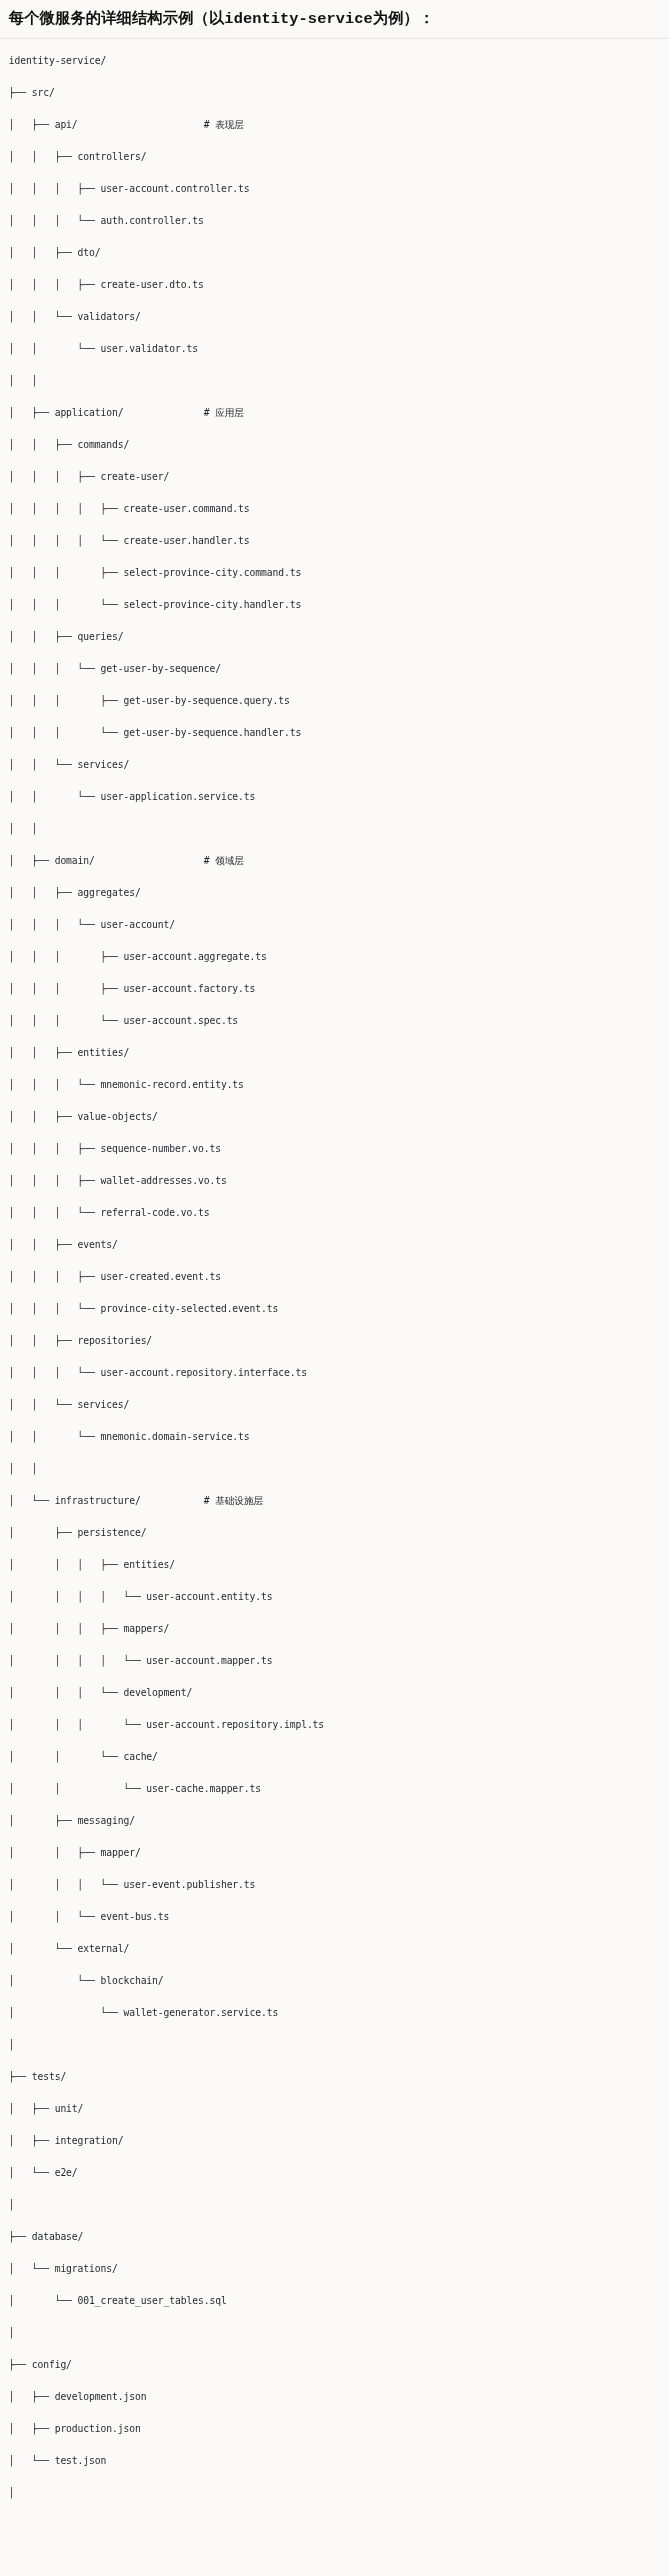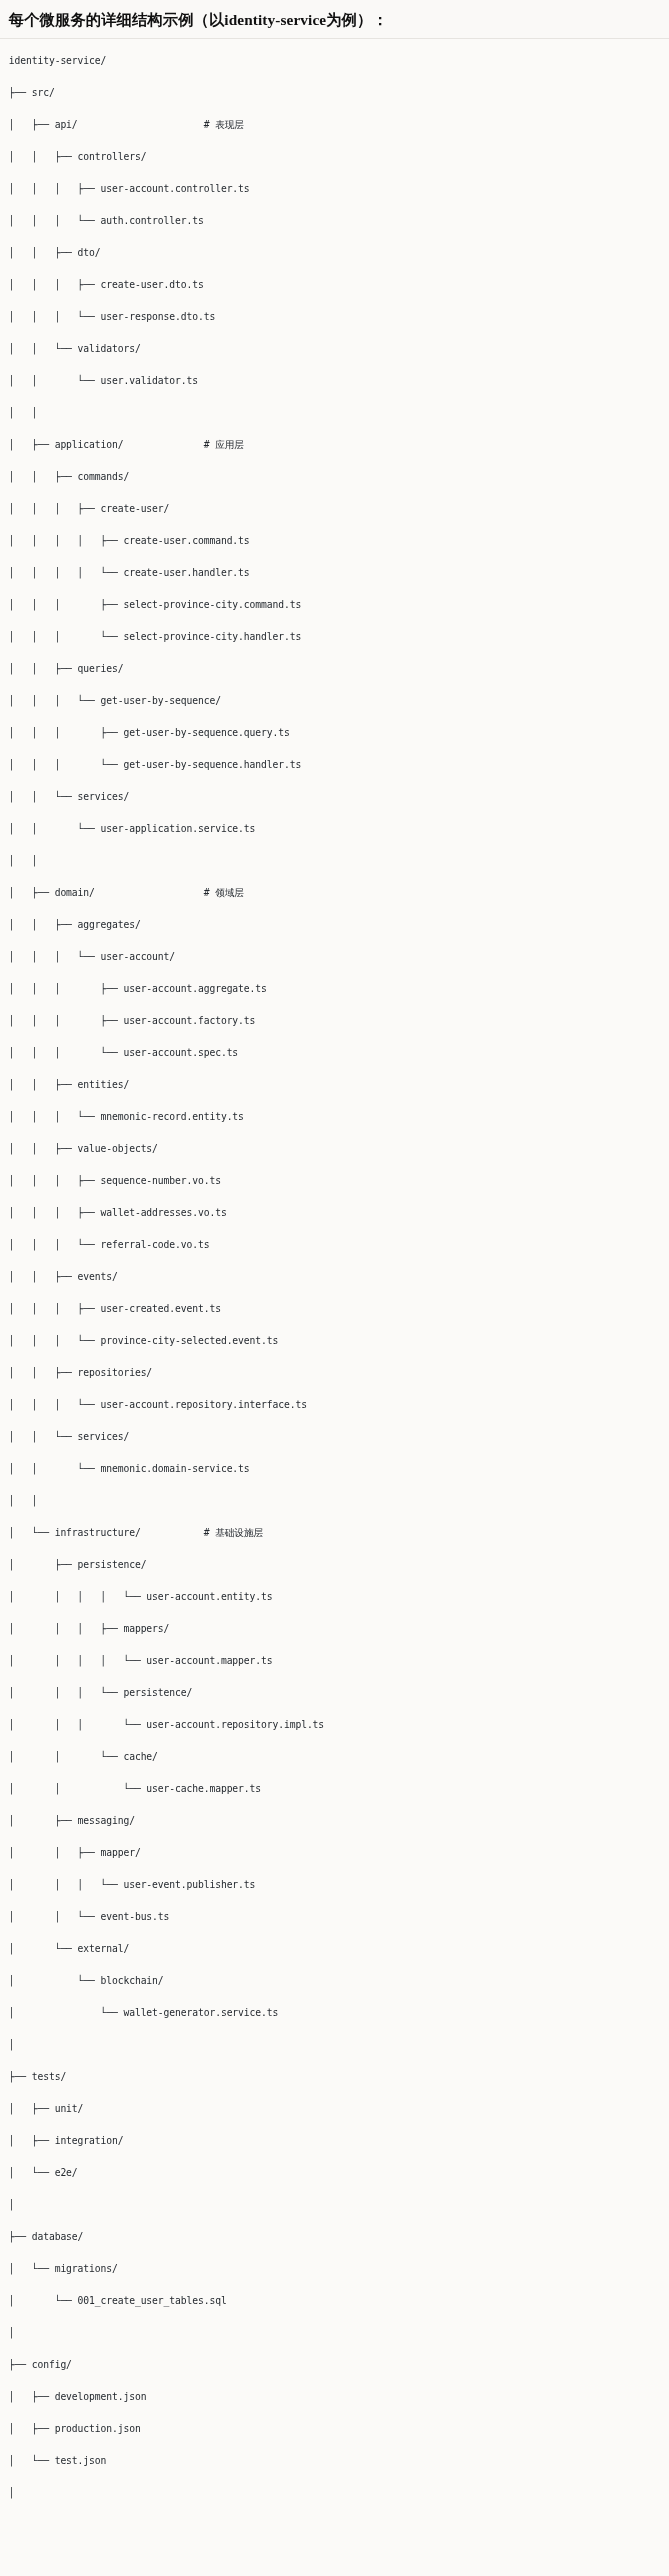--- a/index.html
+++ b/index.html
@@ -21,21 +21,21 @@
 
   
   .doc-header {
     background: #faf9f7;
     padding: 10px 8.8px 8.8px 8.8px;
     border-bottom: 0.6px solid #e6e4e0;
     box-sizing: border-box;
   }
   .doc-header h1 {
     margin: 0;
-    font-family: Liberation Serif, serif;
+    font-family: Liberation Mono, monospace;
     font-weight: bold;
     font-size: 15.3px;
     line-height: 1.25;
     letter-spacing: 0.1px;
     color: #101010;
   }
 
   
   .tree-block {
     background: #fbfaf8;
@@ -73,21 +73,20 @@
 
   <div class="tree-block">
     <pre class="tree"><code id="tree-body"><span class="row">identity-service/</span>
 <span class="row">├── src/</span>
 <span class="row">│   ├── api/                      <span class="cmt"># 表现层</span></span>
 <span class="row">│   │   ├── controllers/</span>
 <span class="row">│   │   │   ├── user-account.controller.ts</span>
 <span class="row">│   │   │   └── auth.controller.ts</span>
 <span class="row">│   │   ├── dto/</span>
 <span class="row">│   │   │   ├── create-user.dto.ts</span>
-<span class="row">│   │   │   └── user-response.dto.ts</span>
 <span class="row">│   │   └── validators/</span>
 <span class="row">│   │       └── user.validator.ts</span>
 <span class="row">│   │</span>
 <span class="row">│   ├── application/              <span class="cmt"># 应用层</span></span>
 <span class="row">│   │   ├── commands/</span>
 <span class="row">│   │   │   ├── create-user/</span>
 <span class="row">│   │   │   │   ├── create-user.command.ts</span>
 <span class="row">│   │   │   │   └── create-user.handler.ts</span>
 <span class="row">│   │   │       ├── select-province-city.command.ts</span>
 <span class="row">│   │   │       └── select-province-city.handler.ts</span>
@@ -113,24 +112,25 @@
 <span class="row">│   │   ├── events/</span>
 <span class="row">│   │   │   ├── user-created.event.ts</span>
 <span class="row">│   │   │   └── province-city-selected.event.ts</span>
 <span class="row">│   │   ├── repositories/</span>
 <span class="row">│   │   │   └── user-account.repository.interface.ts</span>
 <span class="row">│   │   └── services/</span>
 <span class="row">│   │       └── mnemonic.domain-service.ts</span>
 <span class="row">│   │</span>
 <span class="row">│   └── infrastructure/           <span class="cmt"># 基础设施层</span></span>
 <span class="row">│       ├── persistence/</span>
+<span class="row">│       │   │   ├── entities/</span>
 <span class="row">│       │   │   │   └── user-account.entity.ts</span>
 <span class="row">│       │   │   ├── mappers/</span>
 <span class="row">│       │   │   │   └── user-account.mapper.ts</span>
-<span class="row">│       │   │   └── persistence/</span>
+<span class="row">│       │   │   └── development/</span>
 <span class="row">│       │   │       └── user-account.repository.impl.ts</span>
 <span class="row">│       │       └── cache/</span>
 <span class="row">│       │           └── user-cache.mapper.ts</span>
 <span class="row">│       ├── messaging/</span>
 <span class="row">│       │   ├── mapper/</span>
 <span class="row">│       │   │   └── user-event.publisher.ts</span>
 <span class="row">│       │   └── event-bus.ts</span>
 <span class="row">│       └── external/</span>
 <span class="row">│           └── blockchain/</span>
 <span class="row">│               └── wallet-generator.service.ts</span>

